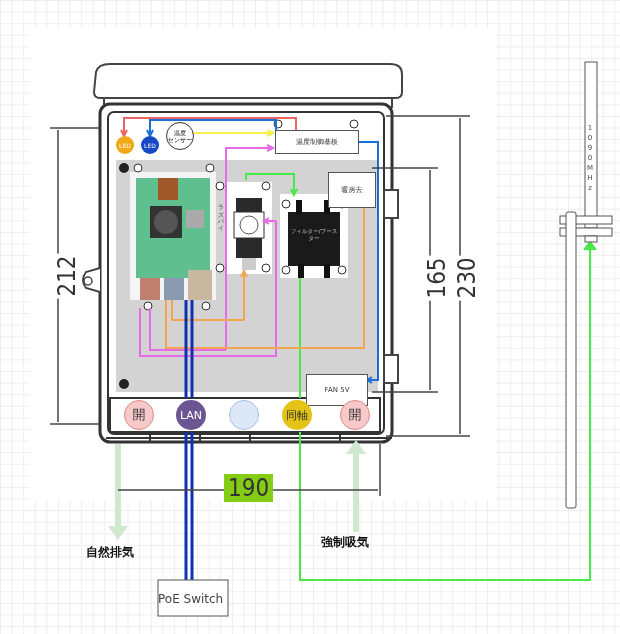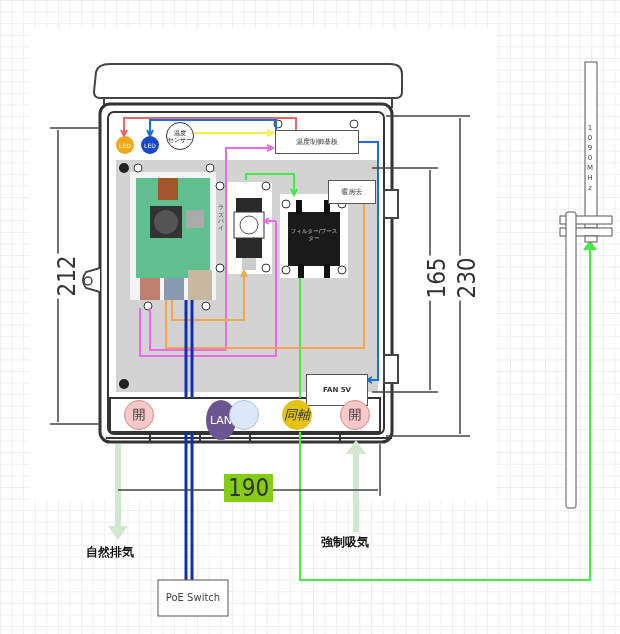--- a/index.html
+++ b/index.html
@@ -136,45 +136,45 @@
     <span>LED</span>
   </div>
 <div class="circ" style="left:141px;top:136px;width:18px;height:18px;background:#1848c8;color:#fff;font-size:6px;">
     <span>LED</span>
   </div>
 <div class="circ" style="left:166px;top:122px;width:28px;height:28px;background:#fff;border:1px solid #333;font-size:6px;text-align:center;white-space:pre-line;line-height:7px;"><span>温度
 センサー</span></div>
 <div class="lbl" style="left:275px;top:130px;width:84px;height:24px;">
     <span>温度制御基板</span>
   </div>
-<div class="lbl" style="left:328px;top:180px;width:48px;height:24px;">
+<div class="lbl" style="left:328px;top:172px;width:48px;height:36px;">
     <span>暖房去</span>
   </div>
-<div class="lbl" style="left:306px;top:374px;width:62px;height:32px;font-weight:bold;">
+<div class="lbl" style="left:306px;top:374px;width:62px;height:32px;">
     <span>FAN 5V</span>
   </div>
 <div style="position:absolute;left:288px;top:228px;width:52px;font-size:5.5px;color:#ccc;text-align:center;">フィルター/ブースター</div>
 <div class="vt" style="position:absolute;left:216px;top:200px;font-size:6px;color:#444;">ラズパイ</div>
 
 <div class="circ" style="left: 124px; top: 400px; width: 30px; height: 30px; border: 1px solid rgb(221, 136, 136); background: rgb(248, 201, 201);">
     <span style="font-size:13px;color:#333;">開</span>
   </div>
-<div class="circ" style="left: 176px; top: 400px; width: 30px; height: 40px; background: rgb(107, 86, 147); margin-left: 30px;">
+<div class="circ" style="left: 176px; top: 400px; width: 30px; height: 30px; background: rgb(107, 86, 147);">
     <span style="font-size:11px;color:#fff;">LAN</span>
   </div>
 <div class="circ" style="left: 229px; top: 400px; width: 30px; height: 30px; border: 1px solid rgb(168, 192, 224); background: rgb(220, 232, 248);"></div>
 <div class="circ" style="left: 282px; top: 400px; width: 30px; height: 30px; background: rgb(226, 195, 22);">
-    <span style="font-size:13px;color:#333;font-style:italic;">同軸</span>
+    <span style="font-size:11px;color:#333;">同軸</span>
   </div>
 <div class="circ" style="left: 340px; top: 400px; width: 30px; height: 30px; border: 1px solid rgb(221, 136, 136); background: rgb(248, 201, 201);">
     <span style="font-size:13px;color:#333;">開</span>
   </div>
 
 <div class="dim" style="left:44px;top:262px;transform:rotate(-90deg);background:#fff;padding:0 2px;">212</div>
 <div class="dim" style="left:414px;top:264px;transform:rotate(-90deg);background:#fff;padding:0 2px;">165</div>
 <div class="dim" style="left:444px;top:264px;transform:rotate(-90deg);background:#fff;padding:0 2px;">230</div>
 <div class="dim" style="left:224px;top:474px;background:#84cc16;padding:0 4px;">190</div>
 
 <div class="vt" style="position:absolute;left:586px;top:124px;font-size:7px;color:#444;letter-spacing:2px;text-orientation:upright;">1090MHz</div>
 
 <div class="bottomtxt" style="left:86px;top:544px;text-align:center;">自然排気</div>
 <div class="bottomtxt" style="left:321px;top:534px;">強制吸気</div>
-<div style="position:absolute;left:158px;top:592px;width:70px;text-align:center;font-size:10px;color:#444;">PoE Switch</div>
+<div style="position:absolute;left:158px;top:592px;width:70px;text-align:left;font-size:12px;color:#444;">PoE Switch</div>
 
 </body></html>

